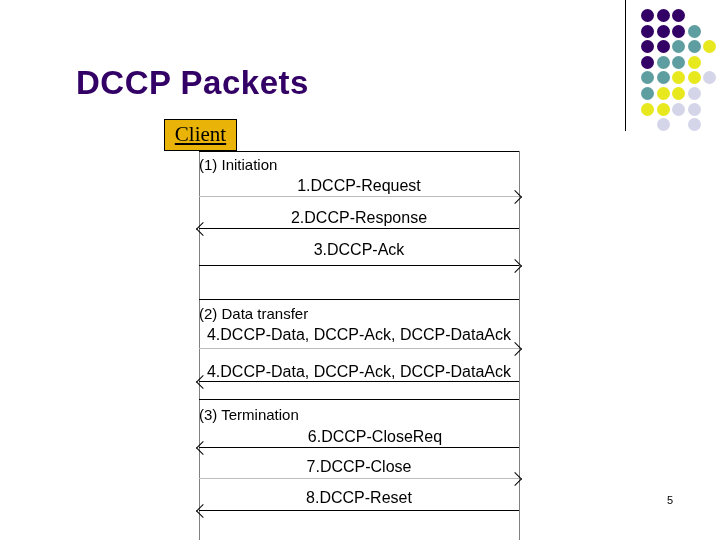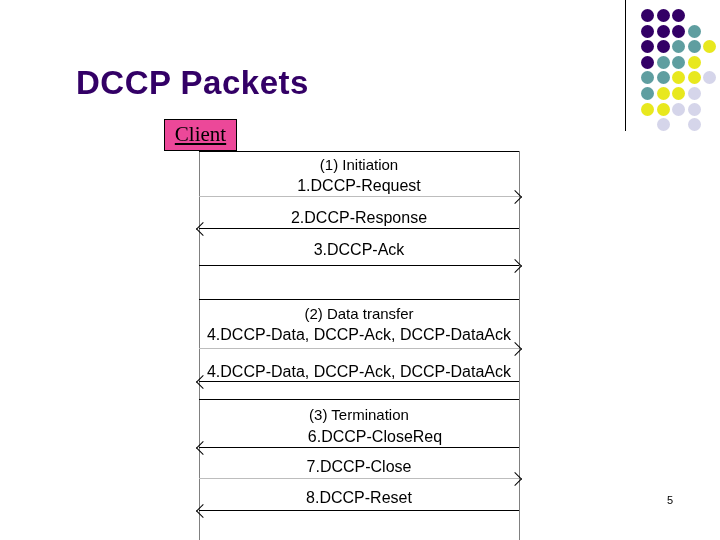--- a/index.html
+++ b/index.html
@@ -58,21 +58,21 @@
   }
 
   
   #diagram{
     position:absolute;
     left:0;top:0;width:720px;height:540px;
   }
   .actor-box{
     position:absolute;
     border:1.5px solid #000000;
-    background:#ec4899;
+    background:#eab308;
     box-sizing:border-box;
     text-align:center;
     font-family:"Liberation Serif", serif;
     font-size:21px;
     color:#000000;
     line-height:1.0;
     padding-top:4px;
   }
   .actor-box span{
     text-decoration:underline;
@@ -118,21 +118,21 @@
     left:-1px;
     border-top:1.3px solid #000000;
     border-left:1.3px solid #000000;
     transform:rotate(-45deg);
   }
 
   
   .section-label{
     position:absolute;
     width:320px;left:199px;
-    text-align:center;
+    text-align:left;
     font-family:"Liberation Sans", sans-serif;
     font-size:15px;
     color:#000000;
     white-space:nowrap;
   }
   .msg-label{
     position:absolute;
     width:320px;left:199px;
     text-align:center;
     font-family:Liberation Sans, sans-serif;

